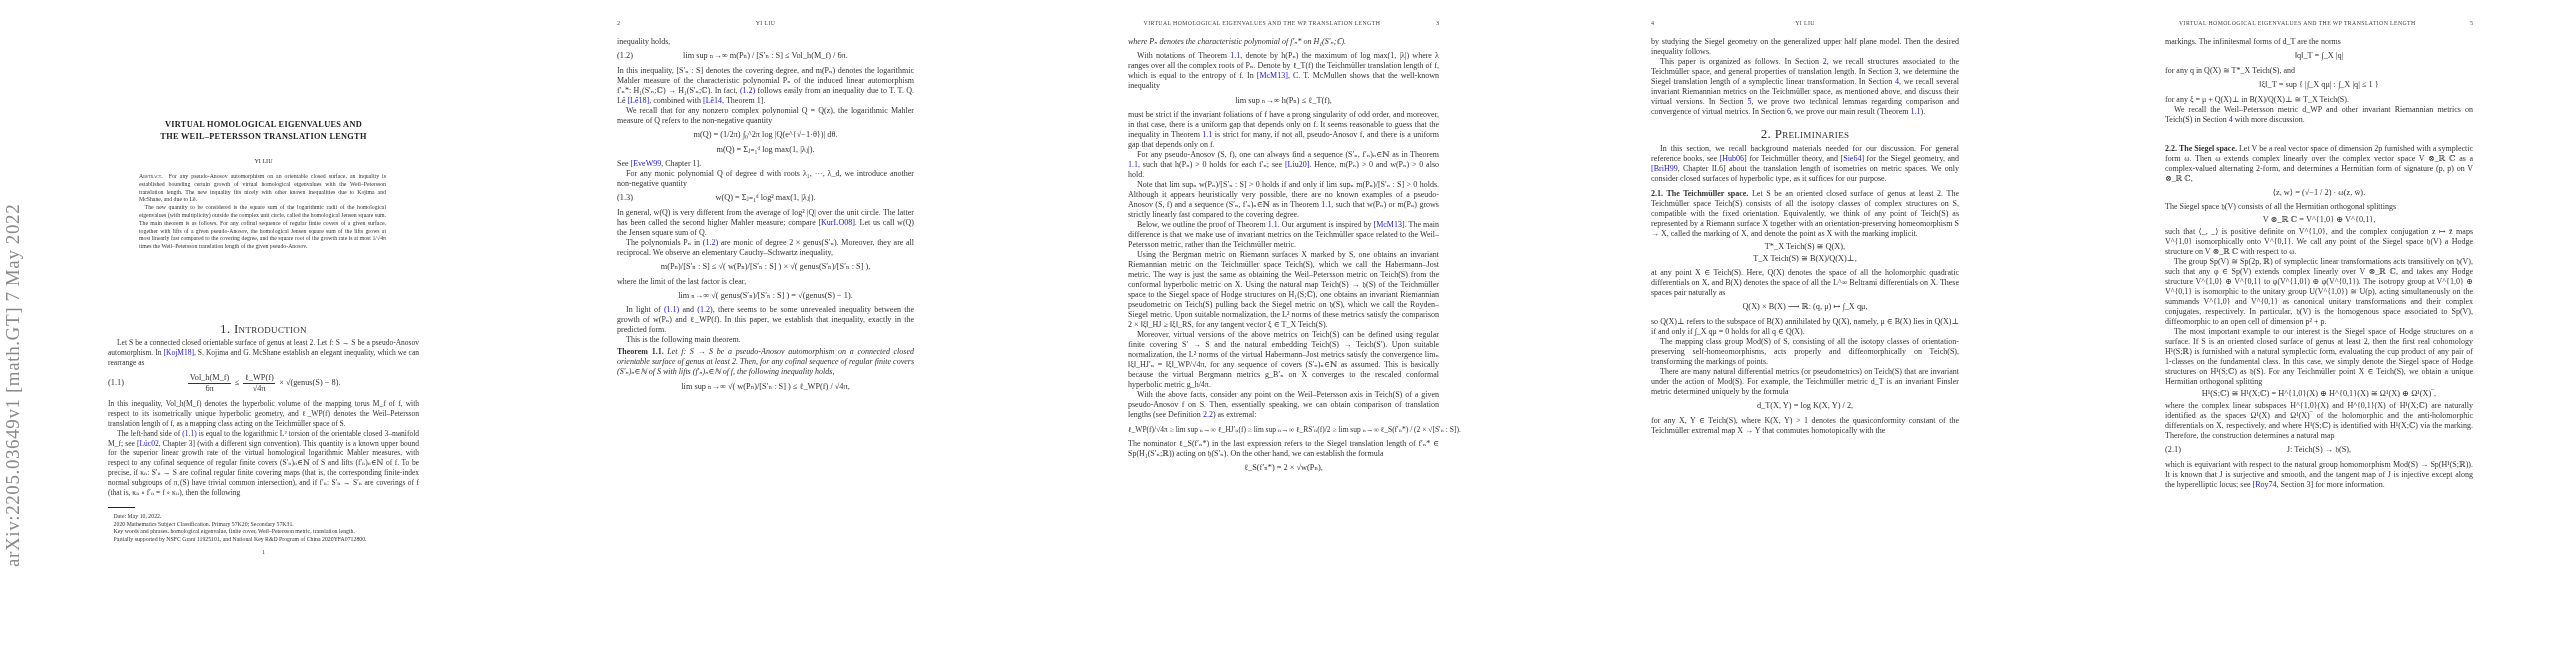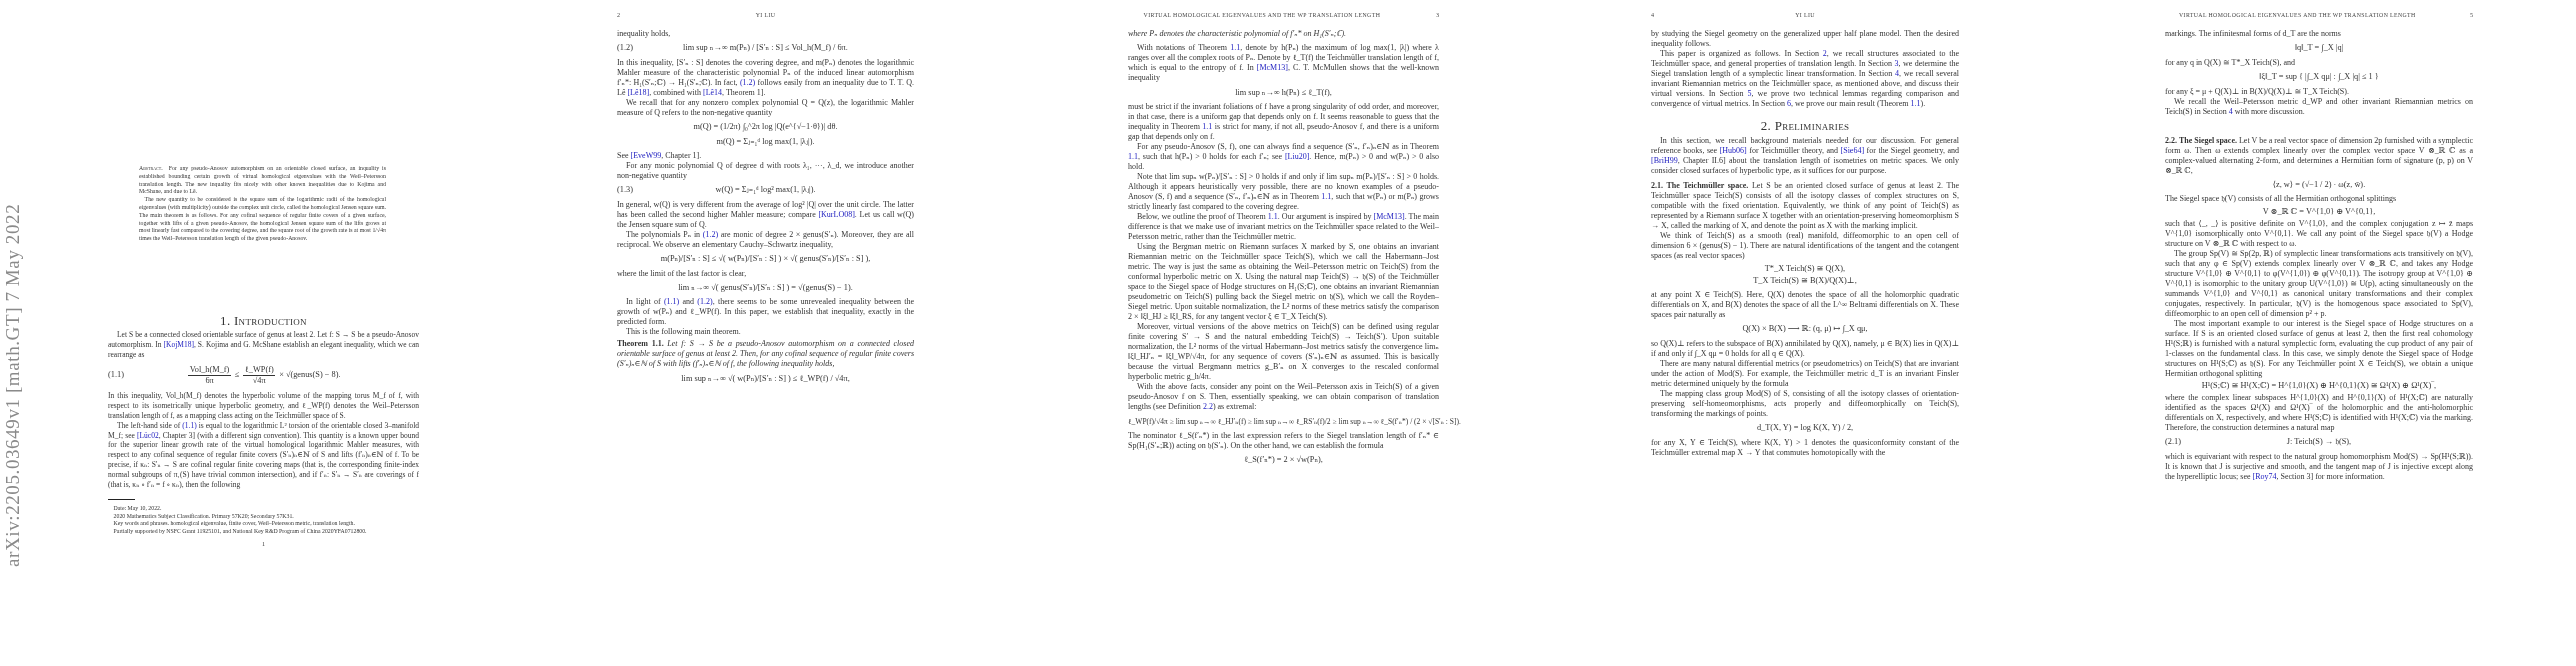--- a/index.html
+++ b/index.html
@@ -1,18 +1,18 @@
 <!DOCTYPE html>
 <html style="font-size:9px"><head>
 <meta charset="utf-8">
 <style>
   html,body{margin:0;padding:0;background:#fff;}
   body{width:2576px;height:667px;position:relative;overflow:hidden;
        font-family:"Liberation Serif","DejaVu Serif",serif;color:#333;}
-  .page{position:absolute;top:0;height:489px;}
+  .page{position:absolute;top:8px;height:489px;}
   .arxiv-stamp{position:absolute;left:2.2px;top:67px;width:22px;height:500px;}
   .arxiv-stamp span{position:absolute;left:0;top:0;transform-origin:0 0;
        transform:translate(0,500px) rotate(-90deg);white-space:nowrap;
        font-family:"Liberation Serif",serif;font-size:19px;color:#8a8a8a;letter-spacing:0.6px;}
   .runhead{position:absolute;top:14.5px;font-size:5.8px;letter-spacing:0.4px;color:#444;}
   .pnum{position:absolute;top:14.5px;font-size:6.1px;color:#444;}
   .body{position:absolute;font-size:8px;line-height:10px;text-align:justify;}
   .body p{margin:0;text-indent:0;}
   .body p.ind{text-indent:9px;}
   .eq{text-align:center;margin:4.4px 0;font-size:8.3px;white-space:nowrap;position:relative;}
@@ -37,20 +37,27 @@
   .subhead{font-weight:bold;}
 </style>
 </head>
 <body>
 
 <div class="arxiv-stamp">
   <span>arXiv:2205.03649v1  [math.GT]  7 May 2022</span>
 </div>
 
 <div class="page" style="left:108px;width:311px;">
+  <div style="position:absolute;top:111px;left:0;width:311px;">
+    <div class="title">
+      <div>VIRTUAL HOMOLOGICAL EIGENVALUES AND</div>
+      <div>THE WEIL–PETERSSON TRANSLATION LENGTH</div>
+    </div>
+    <div class="author">YI LIU</div>
+  </div>
   <div class="abstract" style="position:absolute;top:165px;left:31px;width:247px;">
     <p><span class="sc">Abstract.</span>&nbsp; <span>For any pseudo-Anosov automorphism on an orientable closed surface, an inquality is established bounding certain growth of virtual homological eigenvalues with the Weil–Petersson translation length. The new inquality fits nicely with other known inequalities due to Kojima and McShane, and due to Lê.</span></p>
     <p class="ind">The new quantity to be considered is the square sum of the logarithmic radii of the homological eigenvalues (with multiplicity) outside the complex unit circle, called the homological Jensen square sum. The main theorem is as follows. For any cofinal sequence of regular finite covers of a given surface, together with lifts of a given pseudo-Anosov, the homological Jensen square sum of the lifts grows at most linearly fast compared to the covering degree, and the square root of the growth rate is at most 1/√4π times the Weil–Petersson translation length of the given pseudo-Anosov.</p>
   </div>
   <div class="body" style="top:316px;left:0;width:311px;font-size:7.5px;line-height:9.8px;">
     <div class="sec sc" style="margin-top:0;">1. Introduction</div>
     <p class="ind">
       <span>Let S be a connected closed orientable surface of genus at least 2. Let f: S → S be a pseudo-Anosov automorphism. In </span><span class="link">[KojM18]</span><span>, S. Kojima and G. McShane establish an elegant inequality, which we can rearrange as</span>
     </p>
     <div class="eq" style="margin:5.6px 0;">
@@ -134,28 +141,27 @@
   <div class="body" style="top:29px;left:0;width:308px;">
     <p>by studying the Siegel geometry on the generalized upper half plane model. Then the desired inequality follows.</p>
     <p class="ind">
       <span>This paper is organized as follows. In Section </span><span class="link">2</span><span>, we recall structures associated to the Teichmüller space, and general properties of translation length. In Section </span><span class="link">3</span><span>, we determine the Siegel translation length of a symplectic linear transformation. In Section </span><span class="link">4</span><span>, we recall several invariant Riemannian metrics on the Teichmüller space, as mentioned above, and discuss their virtual versions. In Section </span><span class="link">5</span><span>, we prove two technical lemmas regarding comparison and convergence of virtual metrics. In Section </span><span class="link">6</span><span>, we prove our main result (Theorem </span><span class="link">1.1</span><span>).</span>
     </p>
     <div class="sec sc">2. Preliminaries</div>
     <p class="ind">
       <span>In this section, we recall background materials needed for our discussion. For general reference books, see </span><span class="link">[Hub06]</span><span> for Teichmüller theory, and </span><span class="link">[Sie64]</span><span> for the Siegel geometry, and </span><span class="link">[BriH99</span><span>, Chapter II.6] about the translation length of isometries on metric spaces. We only consider closed surfaces of hyperbolic type, as it suffices for our purpose.</span>
     </p>
     <p style="margin-top:5.6px;"><span class="subhead">2.1. The Teichmüller space.</span> <span>Let S be an oriented closed surface of genus at least 2. The Teichmüller space Teich(S) consists of all the isotopy classes of complex structures on S, compatible with the fixed orientation. Equivalently, we think of any point of Teich(S) as represented by a Riemann surface X together with an orientation-preserving homeomorphism S → X, called the marking of X, and denote the point as X with the marking implicit.</span></p>
-    <p class="ind">We think of Teich(S) as a smooth (real) manifold, diffeomorphic to an open cell of dimension 6 × (genus(S) − 1). There are natural identifications of the tangent and the cotangent spaces (as real vector spaces)</p>
     <div class="eq" style="margin:3.3px 0 0;">T*_X Teich(S)  ≅  Q(X),</div>
     <div class="eq" style="margin:1.1px 0 4.4px;">T_X Teich(S)  ≅  B(X)/Q(X)⊥,</div>
     <p>at any point X ∈ Teich(S). Here, Q(X) denotes the space of all the holomorphic quadratic differentials on X, and B(X) denotes the space of all the L^∞ Beltrami differentials on X. These spaces pair naturally as</p>
     <div class="eq">Q(X) × B(X) ⟶ ℝ: (q, μ) ↦ ∫_X qμ,</div>
     <p>so Q(X)⊥ refers to the subspace of B(X) annihilated by Q(X), namely, μ ∈ B(X) lies in Q(X)⊥ if and only if ∫_X qμ = 0 holds for all q ∈ Q(X).</p>
+    <p class="ind">The mapping class group Mod(S) of S, consisting of all the isotopy classes of orientation-preserving self-homeomorphisms, acts properly and diffeomorphically on Teich(S), transforming the markings of points.</p>
     <p class="ind">There are many natural differential metrics (or pseudometrics) on Teich(S) that are invariant under the action of Mod(S). For example, the Teichmüller metric d_T is an invariant Finsler metric determined uniquely by the formula</p>
-    <p class="ind">The mapping class group Mod(S) of S, consisting of all the isotopy classes of orientation-preserving self-homeomorphisms, acts properly and diffeomorphically on Teich(S), transforming the markings of points.</p>
     <div class="eq">d_T(X, Y) = log K(X, Y) / 2,</div>
     <p>for any X, Y ∈ Teich(S), where K(X, Y) &gt; 1 denotes the quasiconformity constant of the Teichmüller extremal map X → Y that commutes homotopically with the</p>
   </div>
 </div>
 
 <div class="page" style="left:2165px;width:308px;">
   <span class="runhead" style="left:14px;top:12.2px;">VIRTUAL HOMOLOGICAL EIGENVALUES AND THE WP TRANSLATION LENGTH</span>
   <span class="pnum" style="right:0;top:12.2px;">5</span>
   <div class="body" style="top:29px;left:0;width:308px;">
     <p>markings. The infinitesmal forms of d_T are the norms</p>

